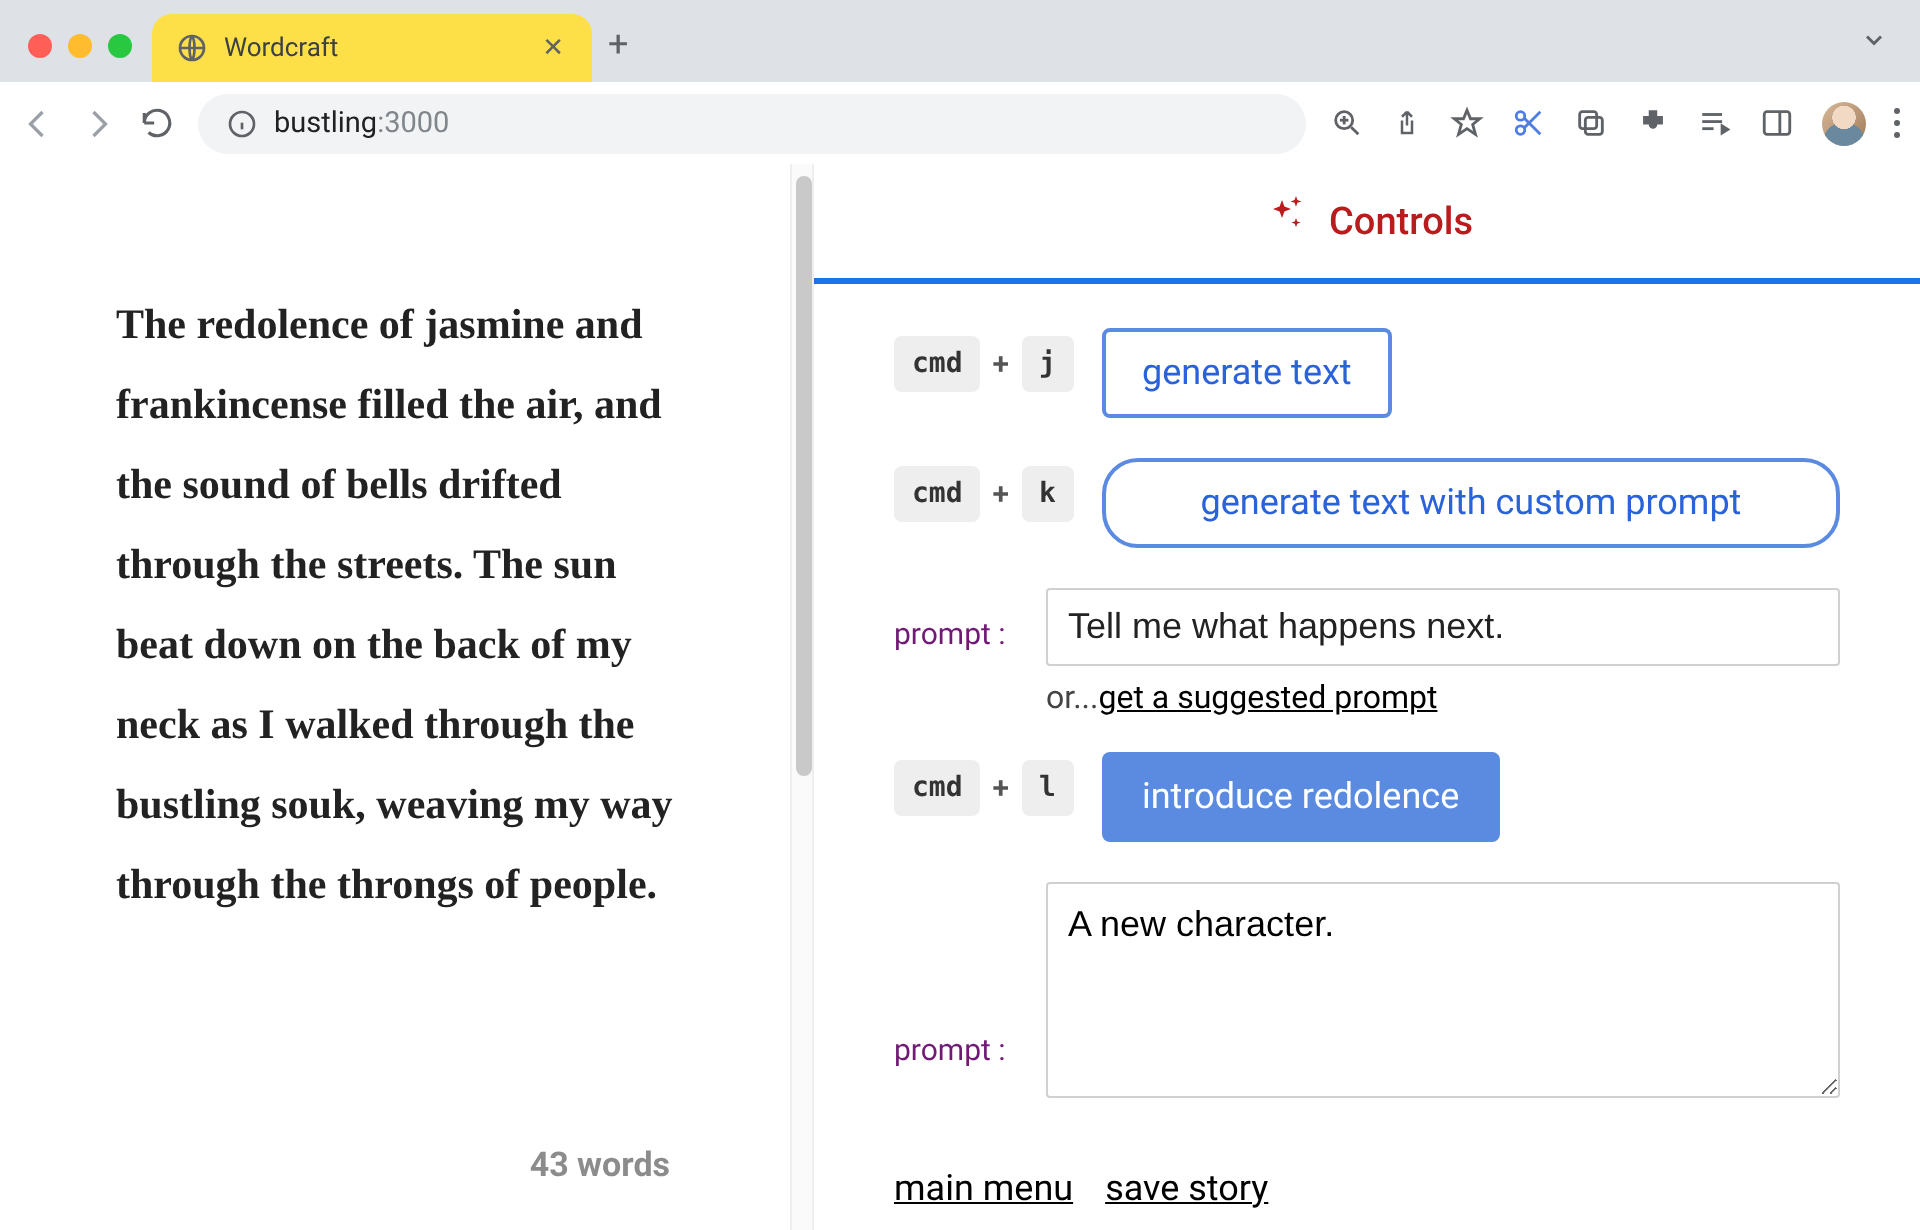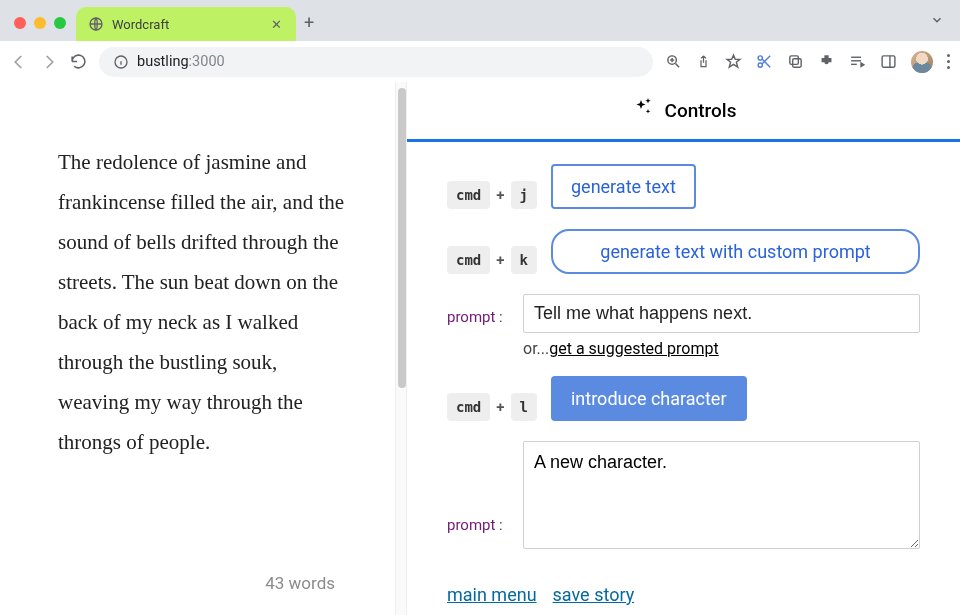--- a/index.html
+++ b/index.html
@@ -3,21 +3,21 @@
 <meta charset="utf-8">
 <style>
   * { box-sizing: border-box; }
   html, body { margin:0; padding:0; width:960px; height:615px; font-family:-apple-system,BlinkMacSystemFont,"Segoe UI",Roboto,Arial,sans-serif; background:#fff; overflow:hidden; }
   
   .chrome { width:100%; height:82px; background:#fff; border-bottom:1px solid #e5e5e5; }
   .tabbar { display:flex; align-items:flex-end; height:41px; background:#dee1e6; padding:0 8px; position:relative; }
   .traffic { display:flex; gap:8px; align-items:center; margin:0 10px 12px 6px; }
   .dot { width:12px; height:12px; border-radius:50%; }
   .dot.red{background:#ff5f57;} .dot.yellow{background:#febc2e;} .dot.green{background:#28c840;}
-  .tab { display:flex; align-items:center; background:#bef264; height:34px; padding:0 12px; border-radius:10px 10px 0 0; gap:8px; min-width:220px; position:relative; }
+  .tab { display:flex; align-items:center; background:#fde047; height:34px; padding:0 12px; border-radius:10px 10px 0 0; gap:8px; min-width:220px; position:relative; }
   .tab .globe { width:16px; height:16px; color:#5f6368; }
   .tab-title { font-size:13px; color:#3c4043; flex:1; }
   .tab-close { color:#5f6368; font-size:13px; cursor:pointer; padding:0 2px;}
   .newtab { margin:0 0 8px 8px; color:#5f6368; font-size:18px; cursor:pointer; }
   .tabbar .chev { margin-left:auto; margin-bottom:10px; margin-right:8px; color:#5f6368; cursor:pointer; }
   .toolbar { display:flex; align-items:center; height:41px; padding:0 10px; gap:12px; background:#fff; }
   .nav-btn { color:#9aa0a6; cursor:pointer; display:flex; align-items:center; }
   .nav-btn.active { color:#5f6368; }
   .addr { flex:1; display:flex; align-items:center; height:30px; background:#f1f3f4; border-radius:15px; padding:0 14px; gap:8px; }
   .addr .info { color:#5f6368; display:flex; align-items:center; }
@@ -25,53 +25,53 @@
   .addr-text .faded { color:#80868b; }
   .rt-icons { display:flex; align-items:center; gap:14px; color:#5f6368; }
   .rt-icons .ic { cursor:pointer; display:flex; align-items:center; }
   .avatar { width:22px; height:22px; border-radius:50%; background:linear-gradient(135deg,#d7b899,#a07a58); position:relative; overflow:hidden; }
   .avatar::after{content:"";position:absolute;inset:0;background:radial-gradient(circle at 50% 35%,#f2d9c4 0 32%,transparent 33%),radial-gradient(circle at 50% 95%,#6b899e 0 45%,transparent 46%);}
   .menu-dots { display:flex; flex-direction:column; gap:3px; }
   .menu-dots span{width:3px;height:3px;background:#5f6368;border-radius:50%;}
 
   
   .app { display:flex; height:533px; width:100%; }
-  .editor-pane { width:395px; position:relative; padding:60px 48px 36px 58px; }
+  .editor-pane { width:395px; position:relative; padding:60px 48px 36px 58px;font-weight:bold; }
   .editor-text { font-family:Georgia,"Times New Roman",serif; font-size:21px; line-height:40px; color:#222; }
   .wordcount { position:absolute; right:60px; bottom:22px; color:#8c8c8c; font-size:17px; }
 
   
   .scroll-track { width:12px; background:#fafafa; position:relative; border-left:1px solid #eee; border-right:1px solid #eee;}
   .scroll-thumb { position:absolute; left:2px; top:6px; width:8px; height:300px; background:#c9c9c9; border-radius:4px; }
 
   
   .panel { flex:1; display:flex; flex-direction:column; overflow:hidden; }
   .panel-tabs { display:flex; height:60px; }
   .ptab { flex:1; display:flex; align-items:center; justify-content:center; gap:10px; font-size:19px; font-weight:500; cursor:pointer; color:#696969; }
-  .ptab.active { color:#000000; border-bottom:3px solid #1a73e8; }
+  .ptab.active { color:#b91c1c; border-bottom:3px solid #1a73e8; }
   .ptab svg { width:24px; height:24px; }
   .panel-body { flex:1; padding:22px 40px 10px 40px; overflow:auto; position:relative;}
 
-  .row { display:flex; align-items:flex-end; gap:14px; margin-bottom:20px; }
+  .row { display:flex; align-items:flex-start; gap:14px; margin-bottom:20px; }
   .shortcut { display:flex; align-items:center; gap:6px; margin-top:4px;}
   .key { background:#eee; font-family:ui-monospace,Menlo,Consolas,monospace; font-size:14px; font-weight:700; color:#333; padding:6px 9px; border-radius:4px; }
   .plus { font-size:15px; color:#555; font-weight:600; }
   .action-col { flex:1; display:flex; flex-direction:column; gap:10px; }
   .action-btn { display:inline-flex; align-items:center; justify-content:center; padding:10px 18px; border-radius:4px; font-size:18px; cursor:pointer; width:fit-content; border:2px solid transparent;}
   .action-btn.outline { border-color:#5a8be0; color:#2962d9; background:#fff; }
   .action-btn.outline.full { width:100%;border-radius:18px; }
   .action-btn.fill { background:#5a8be0; color:#fff; }
   .prompt-label { color:#701a75; font-size:15px; align-self:center; margin-top:6px; min-width:62px;}
   .prompt-row { display:flex; align-items:flex-start; gap:14px; margin-bottom:6px;}
   .text-input { flex:1; border:1px solid #d0d0d0; border-radius:2px; padding:8px 10px; font-size:18px; color:#222; font-family:Arial,sans-serif; }
   .hint { font-size:16px; color:#444; margin-left:0; }
   .hint a { color:#000000; text-decoration:underline; cursor:pointer;}
   .textarea { flex:1; border:1px solid #d0d0d0; border-radius:2px; padding:10px; font-size:18px; font-family:Arial,sans-serif; height:108px; resize:both; }
   .bottom-links { position:absolute; left:40px; bottom:10px; display:flex; gap:16px; }
-  .bottom-links span { font-size:18px; color:#0369a1; text-decoration:underline; cursor:pointer;text-align:right; }
+  .bottom-links span { font-size:18px; color:#000000; text-decoration:underline; cursor:pointer;text-align:right; }
 
   .spacer-row{height:12px;}
 </style>
 </head>
 <body>
 
 <div class="chrome">
   <div class="tabbar">
     <div class="traffic">
       <div class="dot red"></div>
@@ -243,21 +243,21 @@
 
       <div class="spacer-row"></div>
 
       <div class="row">
         <div class="shortcut">
           <span class="key">cmd</span>
           <span class="plus">+</span>
           <span class="key">l</span>
         </div>
         <div class="action-col">
-          <div class="action-btn fill">introduce character</div>
+          <div class="action-btn fill">introduce redolence</div>
         </div>
       </div>
       <div class="prompt-row" style="align-items:flex-start;">
         <span class="prompt-label" style="margin-top:60px">prompt :</span>
         <textarea class="textarea" style="">A new character.</textarea>
       </div>
 
       <div class="bottom-links">
         <span>main menu</span>
         <span>save story</span>

